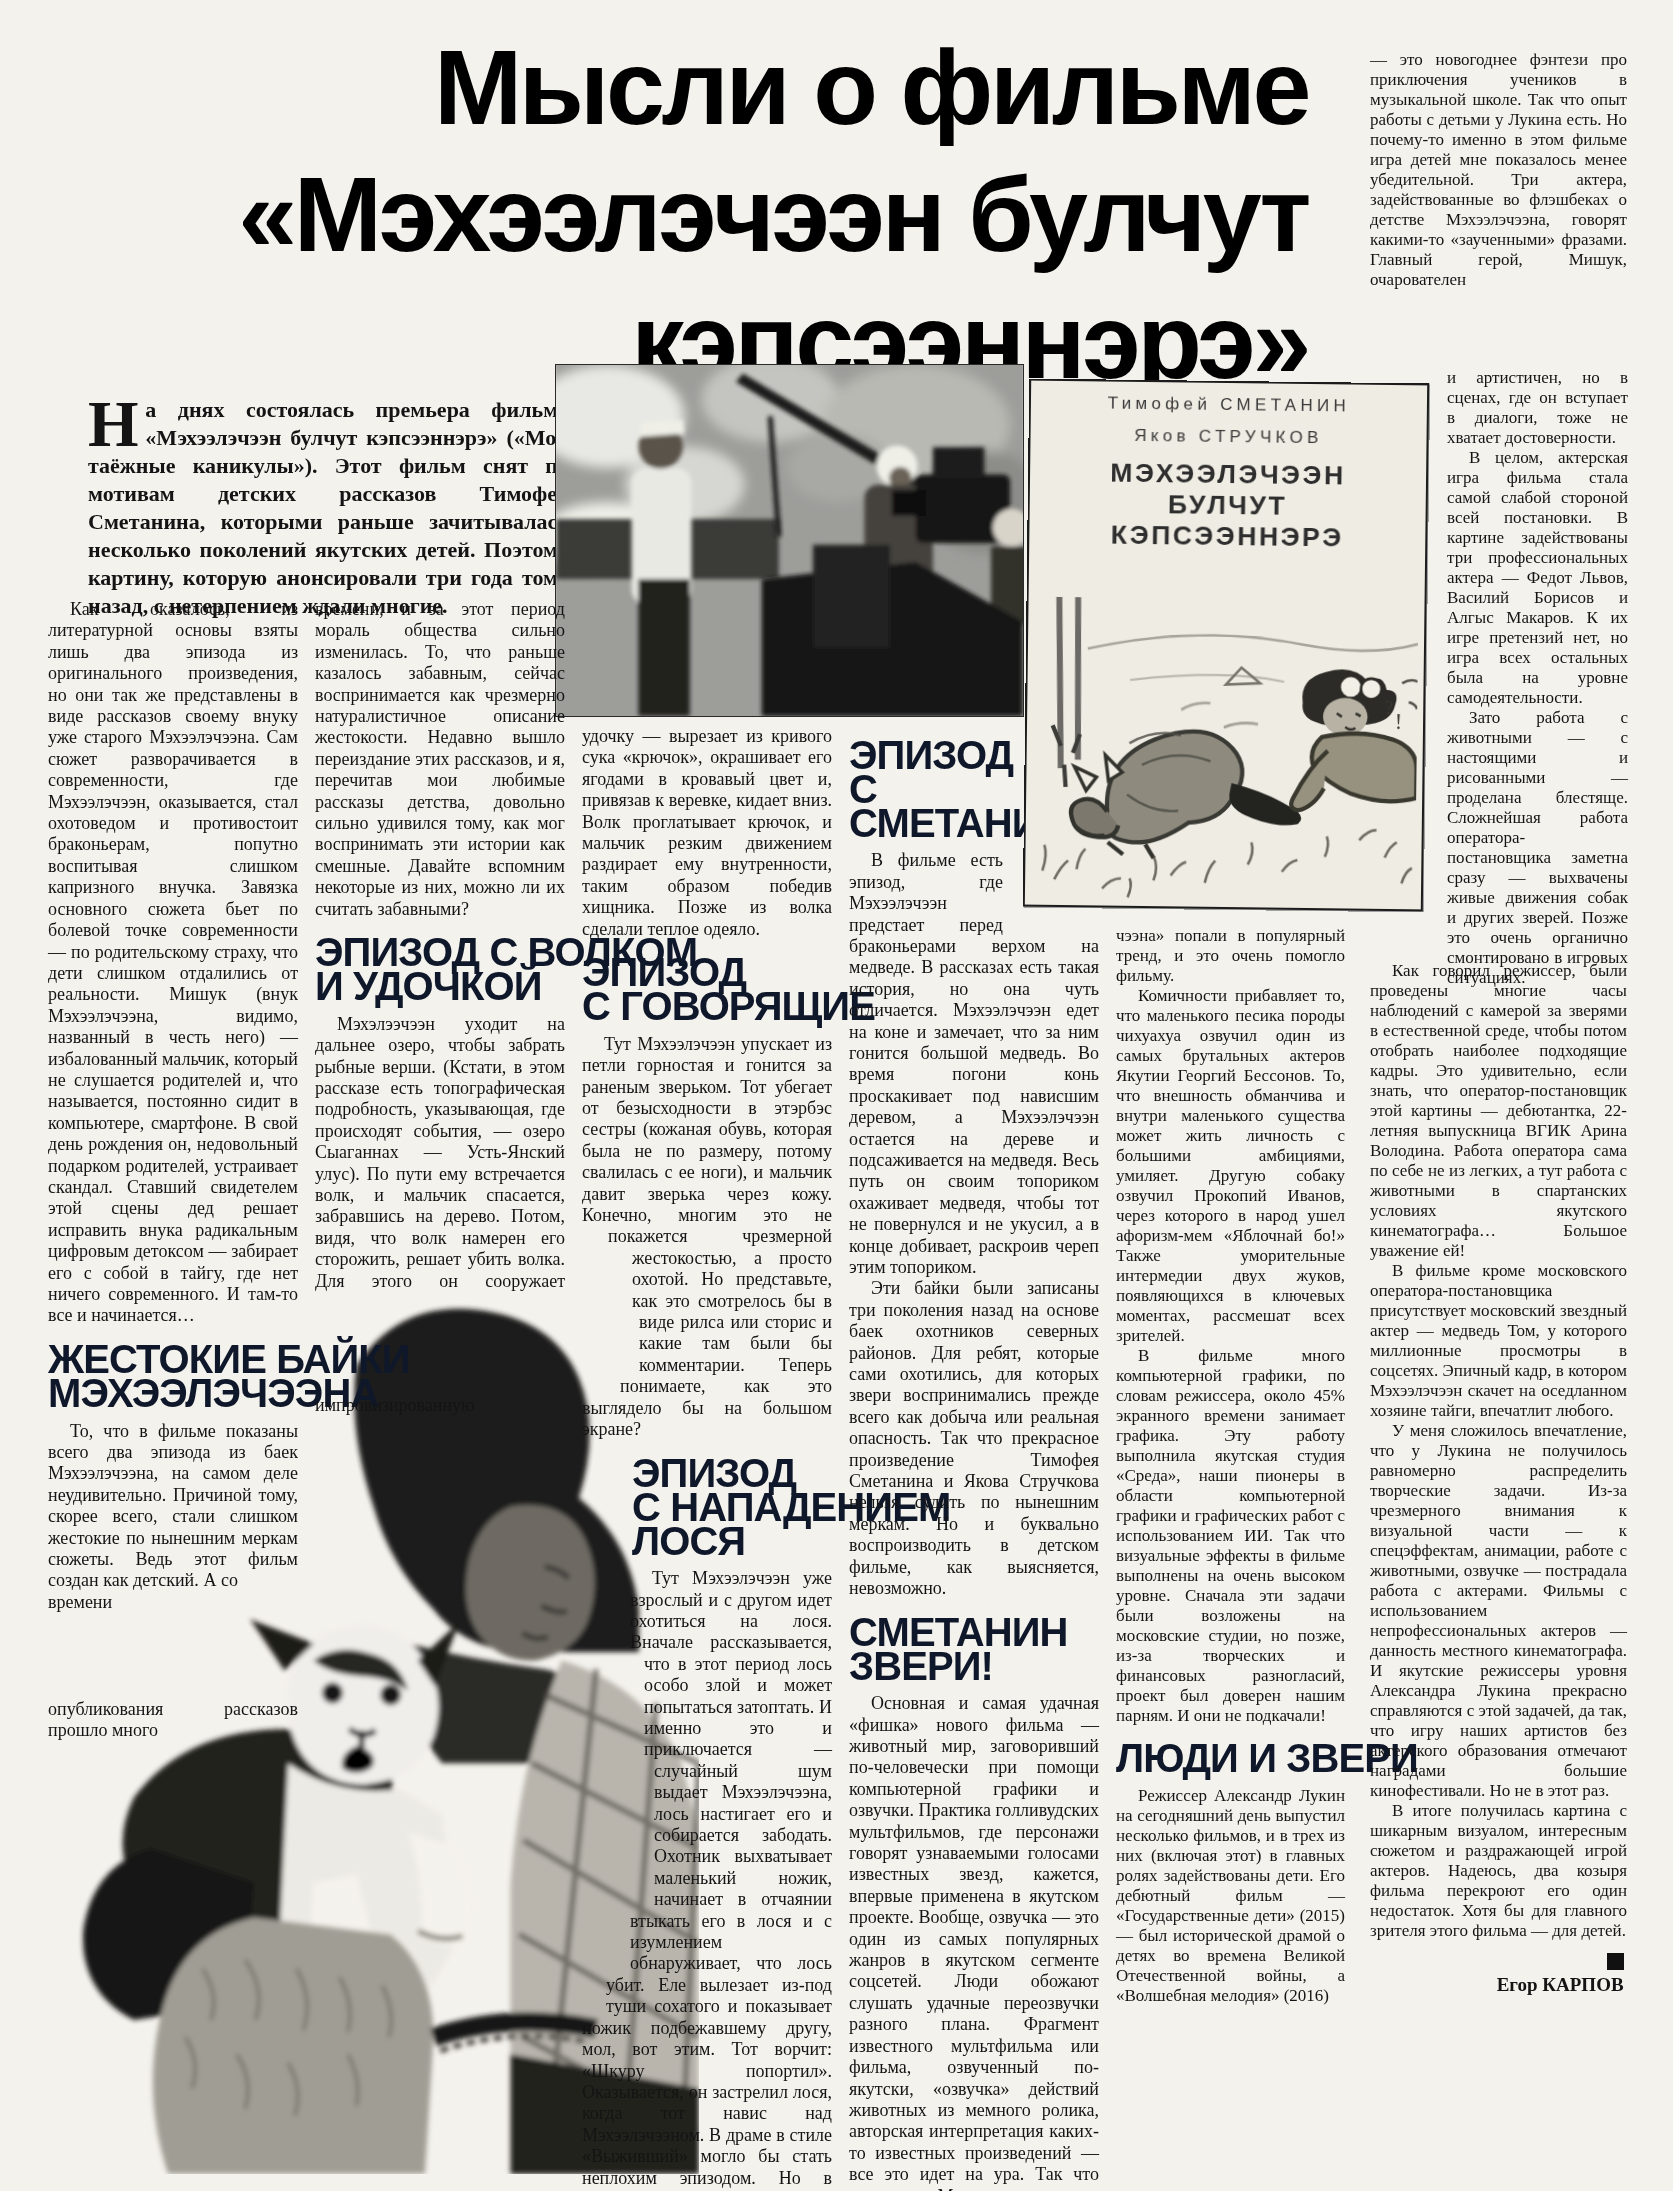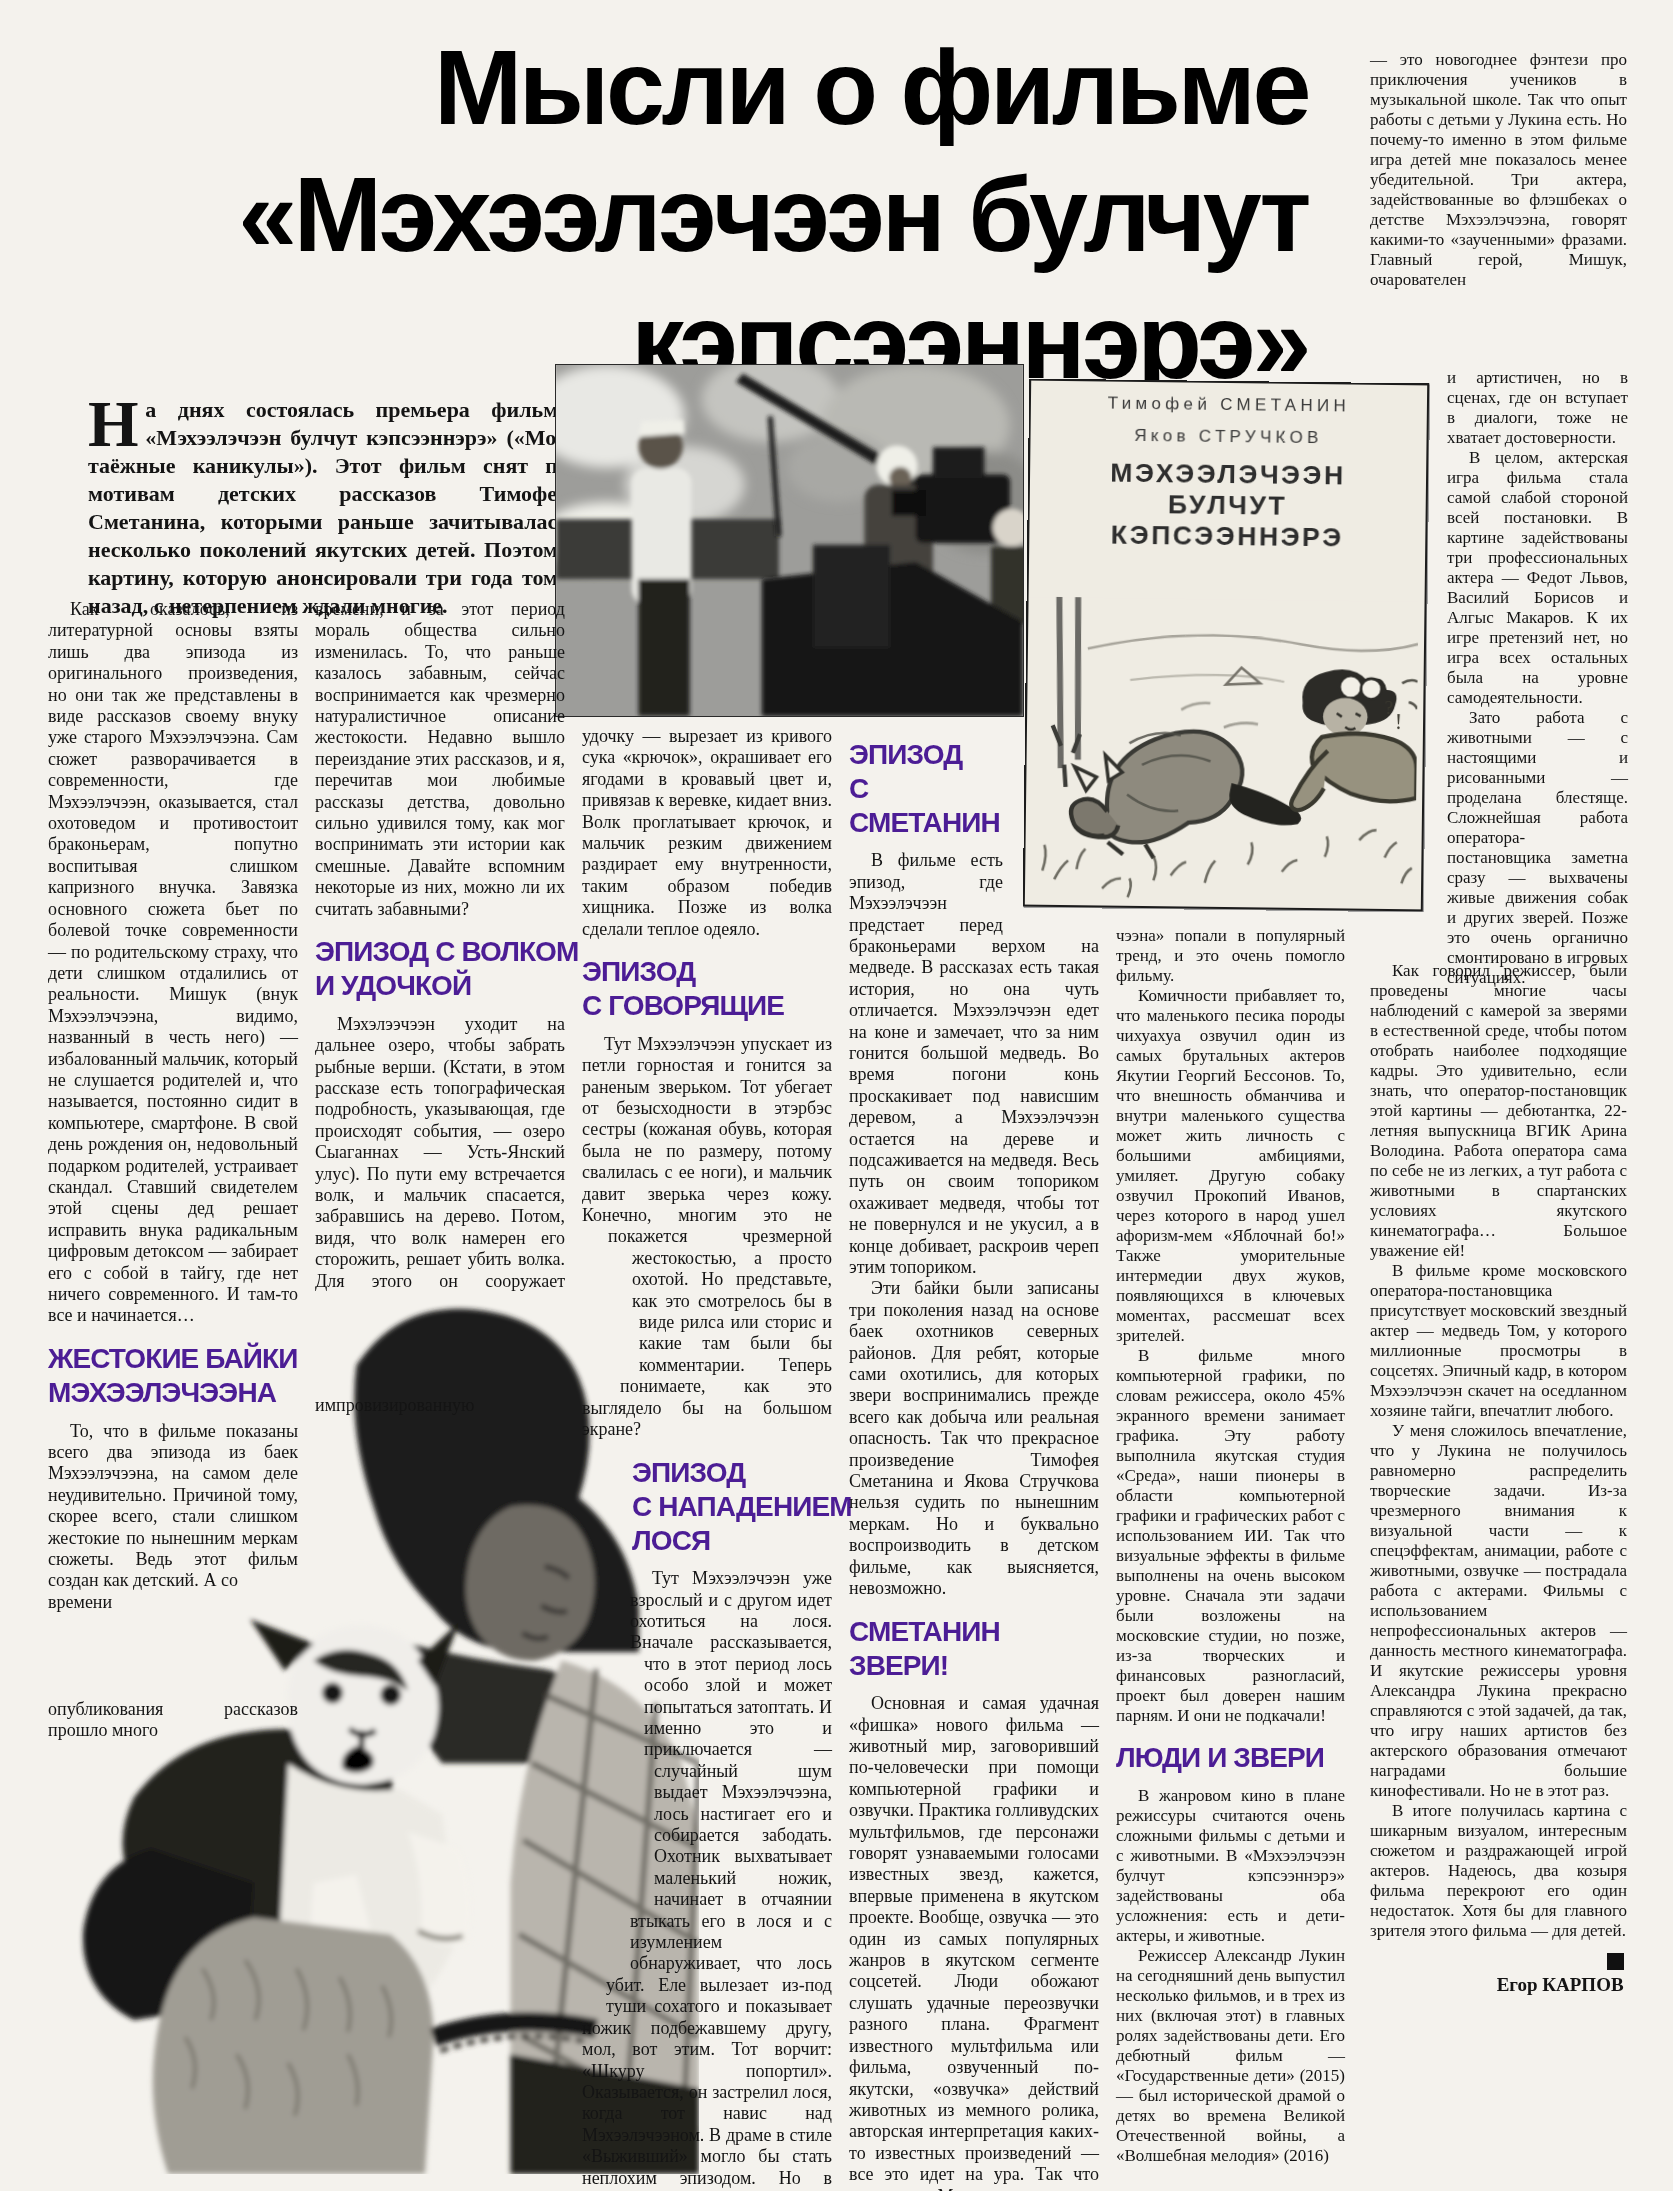--- a/index.html
+++ b/index.html
@@ -11,21 +11,21 @@
     font-size:106px;line-height:127px;letter-spacing:-3.4px;color:#000000;text-align:right;}
   
   #lede{position:absolute;left:48px;top:396px;width:481px;
     font-weight:bold;font-size:22px;line-height:28px;text-align:justify;margin-left:40px;}
   #lede::first-letter{float:left;font-size:65px;line-height:51px;padding:3.4px 6.8px 0 0;font-weight:bold;}
   
   .col{position:absolute;text-align:justify;font-size:18px;line-height:21.4px;z-index:2;}
   .col p{margin:0;text-indent:22px;}
   .col p.noind{text-indent:0;}
   .h{font-family:"Liberation Sans",sans-serif;font-weight:900;letter-spacing:-0.9px;
-     font-size:28px;line-height:34px;margin:15.4px 0 10.3px;text-align:left;color:#4c1d95;}
+     font-size:40px;line-height:34px;margin:15.4px 0 10.3px;text-align:left;color:#0f172a;}
   .h div{white-space:nowrap;}
   .small{font-size:17px;line-height:20px;}
   .st{float:right;clear:right;}
   .stl{float:left;clear:left;}
   
   .ph{position:absolute;overflow:hidden;background:#d8d6d0;}
   #photo-set{left:555px;top:364px;width:467px;height:351px;border:0.9px solid #2a2a2a;}
   #photo-boy{left:31px;top:1284px;width:668px;height:890px;background:transparent;z-index:1;}
   
   #cover{position:absolute;left:1026px;top:381px;width:396px;height:524px;
@@ -286,21 +286,20 @@
     <p>Основная и самая удачная «фишка» нового фильма — животный мир, заговоривший по-человечески при помощи компьютерной графики и озвучки. Практика голливудских мультфильмов, где персонажи говорят узнаваемыми голосами известных звезд, кажется, впервые применена в якутском проекте. Вообще, озвучка — это один из самых популярных жанров в якутском сегменте соцсетей. Люди обожают слушать удачные переозвучки разного плана. Фрагмент известного мультфильма или фильма, озвученный по-якутски, «озвучка» действий животных из мемного ролика, авторская интерпретация каких-то известных произведений — все это идет на ура. Так что создатели «Мэхээлэ-</p>
   </div>
 
   <div class="col small" style="left:1116px;top:926px;width:229px;">
     <p class="noind">чээна» попали в популярный тренд, и это очень помогло фильму.</p>
     <p>Комичности прибавляет то, что маленького песика породы чихуахуа озвучил один из самых брутальных актеров Якутии Георгий Бессонов. То, что внешность обманчива и внутри маленького существа может жить личность с большими амбициями, умиляет. Другую собаку озвучил Прокопий Иванов, через которого в народ ушел афоризм-мем «Яблочнай бо!» Также уморительные интермедии двух жуков, появляющихся в ключевых моментах, рассмешат всех зрителей.</p>
     <p>В фильме много компьютерной графики, по словам режиссера, около 45% экранного времени занимает графика. Эту работу выполнила якутская студия «Среда», наши пионеры в области компьютерной графики и графических работ с использованием ИИ. Так что визуальные эффекты в фильме выполнены на очень высоком уровне. Сначала эти задачи были возложены на московские студии, но позже, из-за творческих и финансовых разногласий, проект был доверен нашим парням. И они не подкачали!</p>
     <div class="h">
       <div>ЛЮДИ И ЗВЕРИ</div>
     </div>
-    <p>В жанровом кино в плане режиссуры считаются очень сложными фильмы с детьми и с животными. В «Мэхээлэчээн булчут кэпсээннэрэ» задействованы оба усложнения: есть и дети-актеры, и животные.</p>
     <p>Режиссер Александр Лукин на сегодняшний день выпустил несколько фильмов, и в трех из них (включая этот) в главных ролях задействованы дети. Его дебютный фильм — «Государственные дети» (2015) — был исторической драмой о детях во времена Великой Отечественной войны, а «Волшебная мелодия» (2016)</p>
   </div>
 
   <div class="col small" style="left:1370px;top:50px;width:257px;">
     <p class="noind">— это новогоднее фэнтези про приключения учеников в музыкальной школе. Так что опыт работы с детьми у Лукина есть. Но почему-то именно в этом фильме игра детей мне показалось менее убедительной. Три актера, задействованные во флэшбеках о детстве Мэхээлэчээна, говорят какими-то «заученными» фразами. Главный герой, Мишук, очарователен</p>
   </div>
 
   <div class="col small" style="left:1447px;top:368px;width:181px;">
     <p class="noind">и артистичен, но в сценах, где он вступает в диалоги, тоже не хватает достоверности.</p>
     <p>В целом, актерская игра фильма стала самой слабой стороной всей постановки. В картине задействованы три профессиональных актера — Федот Львов, Василий Борисов и Алгыс Макаров. К их игре претензий нет, но игра всех остальных была на уровне самодеятельности.</p>

